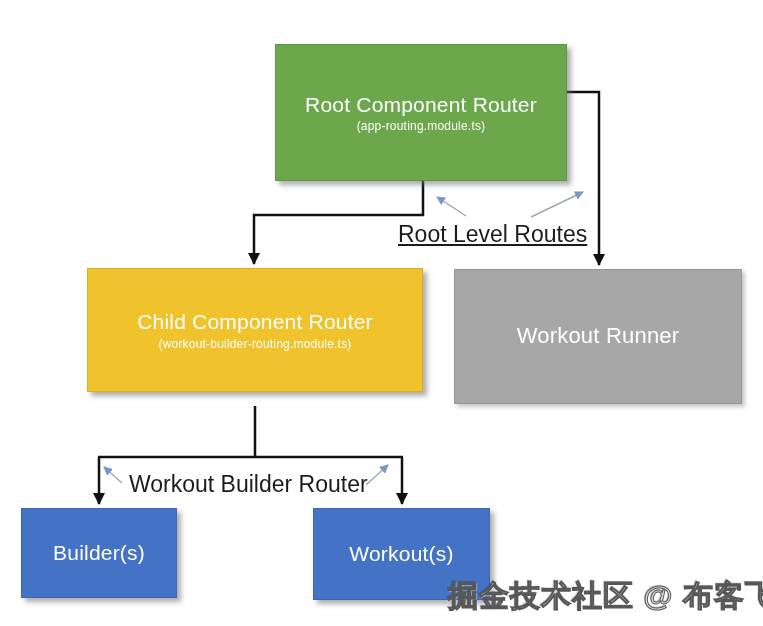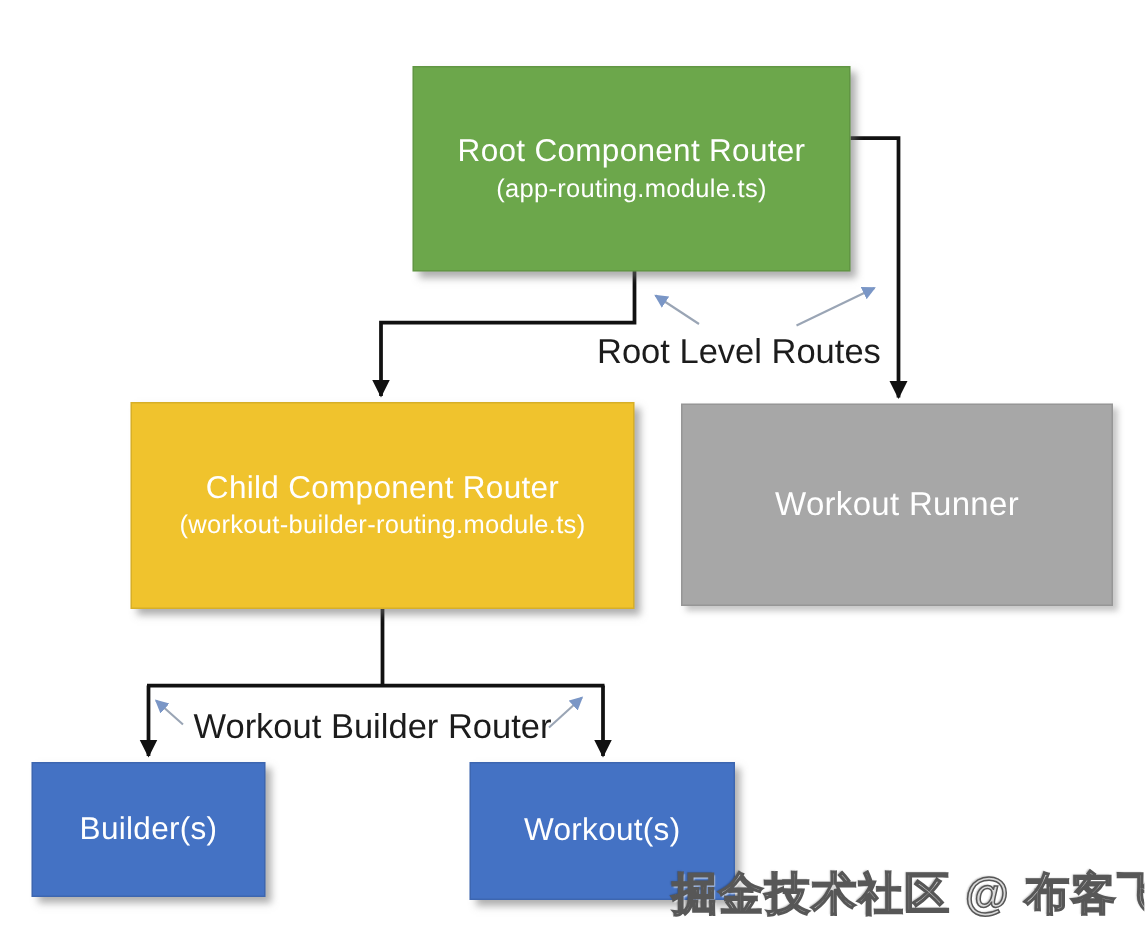--- a/index.html
+++ b/index.html
@@ -12,34 +12,34 @@
   }
   .node{
     position:absolute;
     display:flex;flex-direction:column;align-items:center;justify-content:center;
     color:#ffffff;text-align:center;
     box-shadow:4px 4px 5px rgba(110,110,110,0.55);
     border:1px solid rgba(0,0,0,0.10);
     box-sizing:border-box;
   }
   .node .title{font-size:21px;line-height:1.3;letter-spacing:0.2px;}
-  .node .subtitle{font-size:17px;line-height:1.35;letter-spacing:0.2px;}
+  .node .subtitle{font-size:12px;line-height:1.35;letter-spacing:0.2px;}
   #node-root-router{left:275px;top:25px;width:292px;height:137px;margin-top:19px;}
-  #node-child-router{left:87px;top:268px;width:336px;height:138px;}
+  #node-child-router{left:87px;top:268px;width:336px;height:124px;}
   #node-workout-runner{left:454px;top:269px;width:288px;height:135px;box-shadow:3px 3px 4px rgba(130,130,130,0.45);}
   #node-workout-runner .title{font-size:22px;}
   #node-exercises{left:21px;top:508px;width:156px;height:90px;}
   #node-workouts{left:313px;top:508px;width:177px;height:92px;}
   .flow-label{
     position:absolute;
     color:#1c1c1c;
     font-size:23px;
     white-space:nowrap;
   }
-  #label-root-level-routes{left:398px;top:221px;}
+  #label-root-level-routes{left:398px;top:221px;text-decoration:underline;}
   #label-workout-builder-routes{left:129px;top:471px;}
   #connector-layer{position:absolute;left:0;top:0;pointer-events:none;}
   #watermark{
     position:absolute;
     left:448px;top:576px;width:310px;
     font-size:30px;font-weight:bold;letter-spacing:1px;white-space:nowrap;
     color:#d9d9d9;
     -webkit-text-stroke:1px #575757;
     text-shadow:1px 1px 1px rgba(255,255,255,0.65), -1px -1px 1px rgba(0,0,0,0.25);
     z-index:10;

